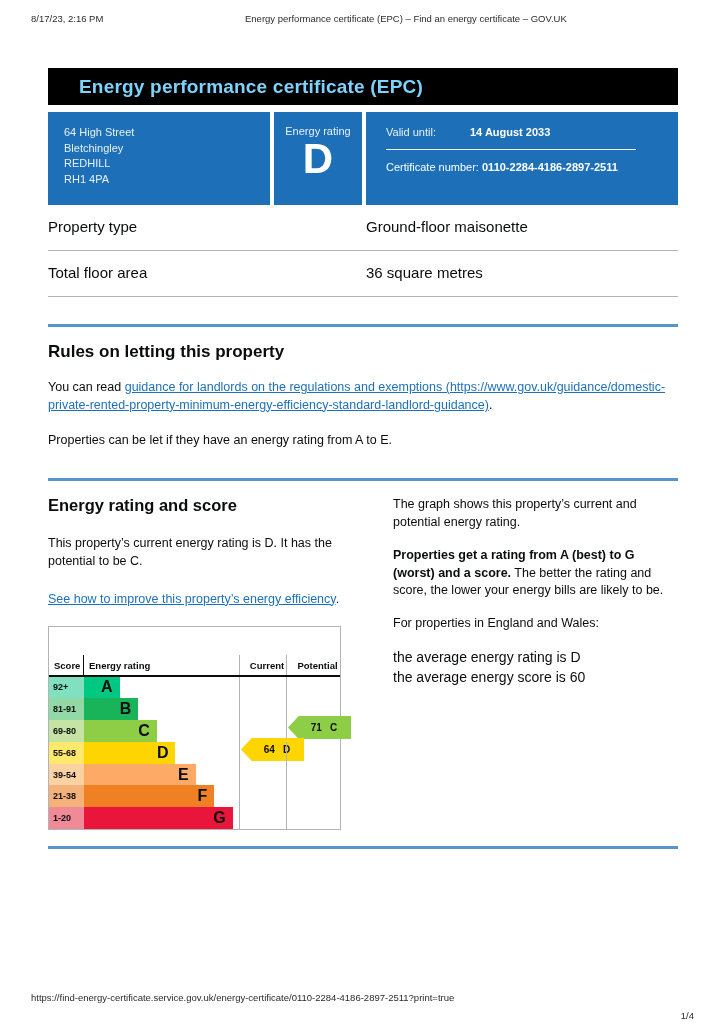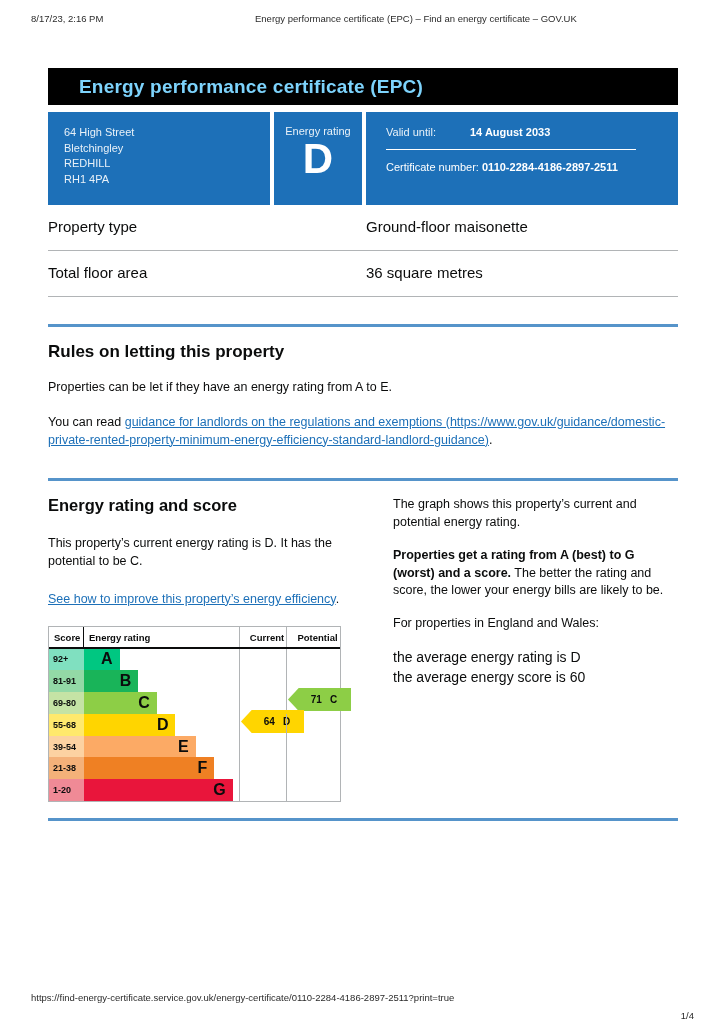--- a/index.html
+++ b/index.html
@@ -2,21 +2,21 @@
 <html><head>
 <meta charset="utf-8">
 <style>
   * { margin:0; padding:0; box-sizing:border-box; }
   html,body { background:#fff; }
   body { font-family:"Liberation Sans", sans-serif; color:#0b0c0c; }
   .page { position:relative; width:726px; height:1024px; background:#fff; overflow:hidden; }
 
   
   .ph-date { position:absolute; left:31px; top:13px; font-size:9.5px; color:#2b2b2b; }
-  .ph-title { position:absolute; left:255px; top:13px; font-size:9.5px; color:#2b2b2b; }
+  .ph-title { position:absolute; left:245px; top:13px; font-size:9.5px; color:#2b2b2b; }
   .pf-url { position:absolute; left:31px; bottom:21px; font-size:9.5px; color:#2b2b2b; }
   .pf-page { position:absolute; right:32px; bottom:3px; font-size:9.5px; color:#2b2b2b; }
 
   .content { position:absolute; left:48px; top:68px; width:630px; }
 
   
   .banner { background:#000; color:#7dd3fc; height:37px; display:flex; align-items:center; padding-left:31px; }
   .banner h1 { font-size:19px; font-weight:bold; letter-spacing:0.2px; }
 
   
@@ -44,21 +44,21 @@
   
   .twocol { display:grid; grid-template-columns:315px 285px; column-gap:30px; margin-top:15px; }
   .twocol h2 { font-size:16.5px; font-weight:bold; }
   .twocol p { font-size:12.5px; line-height:1.42; }
   .lcol p { margin-top:20px; }
   .rcol p { margin-bottom:15px; }
   .rcol .line { font-size:14px; line-height:1.42; }
 
   
   .epc-chart { margin-top:17px; width:293px; border:1px solid #b1b4b6; background:#fff; }
-  .epc-head { display:grid; grid-template-columns:35px 155px 47px 1fr; border-bottom:2px solid #0b0c0c; }
+  .epc-head { display:grid; grid-template-columns:35px 155px 47px 1fr; border-bottom:2px solid #0b0c0c;margin-top:28px; }
   .epc-head div { font-size:9.5px; font-weight:bold; padding:5px 0 4px 5px; }
   .epc-head .hc-score { border-right:1px solid #0b0c0c; }
   .epc-head .hc-cur, .epc-head .hc-pot { border-left:1px solid #b1b4b6; text-align:center; padding-left:8px; }
   .epc-row { display:grid; grid-template-columns:35px 155px 47px 1fr; height:21.8px; }
   .epc-score { font-size:9px; font-weight:bold; display:flex; align-items:center; padding-left:4px; }
   .epc-barcell { position:relative; }
   .epc-bar { height:100%; display:flex; align-items:center; justify-content:flex-end; padding-right:7px; font-size:16px; font-weight:bold; }
   .epc-pointer-cell { border-left:1px solid #b1b4b6; position:relative; }
   .epc-arrow { position:absolute; top:-4px; left:1px; width:63px; height:23px;
     clip-path:polygon(0 50%, 17% 0, 100% 0, 100% 100%, 17% 100%);
@@ -109,22 +109,22 @@
       <div class="prop-row">
         <div>Total floor area</div>
         <div>36 square metres</div>
       </div>
     </div>
 
     <hr class="blue-divider">
 
     <div class="rules">
       <h2>Rules on letting this property</h2>
+      <p><span>You can read </span><a class="link">guidance for landlords on the regulations and exemptions (https://www.gov.uk/guidance/domestic-private-rented-property-minimum-energy-efficiency-standard-landlord-guidance)</a><span>.</span></p>
       <p>Properties can be let if they have an energy rating from A to E.</p>
-      <p><span>You can read </span><a class="link">guidance for landlords on the regulations and exemptions (https://www.gov.uk/guidance/domestic-private-rented-property-minimum-energy-efficiency-standard-landlord-guidance)</a><span>.</span></p>
     </div>
 
     <hr class="blue-divider" style="margin-top:29px">
 
     <div class="twocol">
       <div class="lcol">
         <h2>Energy rating and score</h2>
         <p>This property’s current energy rating is D. It has the potential to be C.</p>
         <p><a class="link">See how to improve this property’s energy efficiency</a><span>.</span></p>
 

